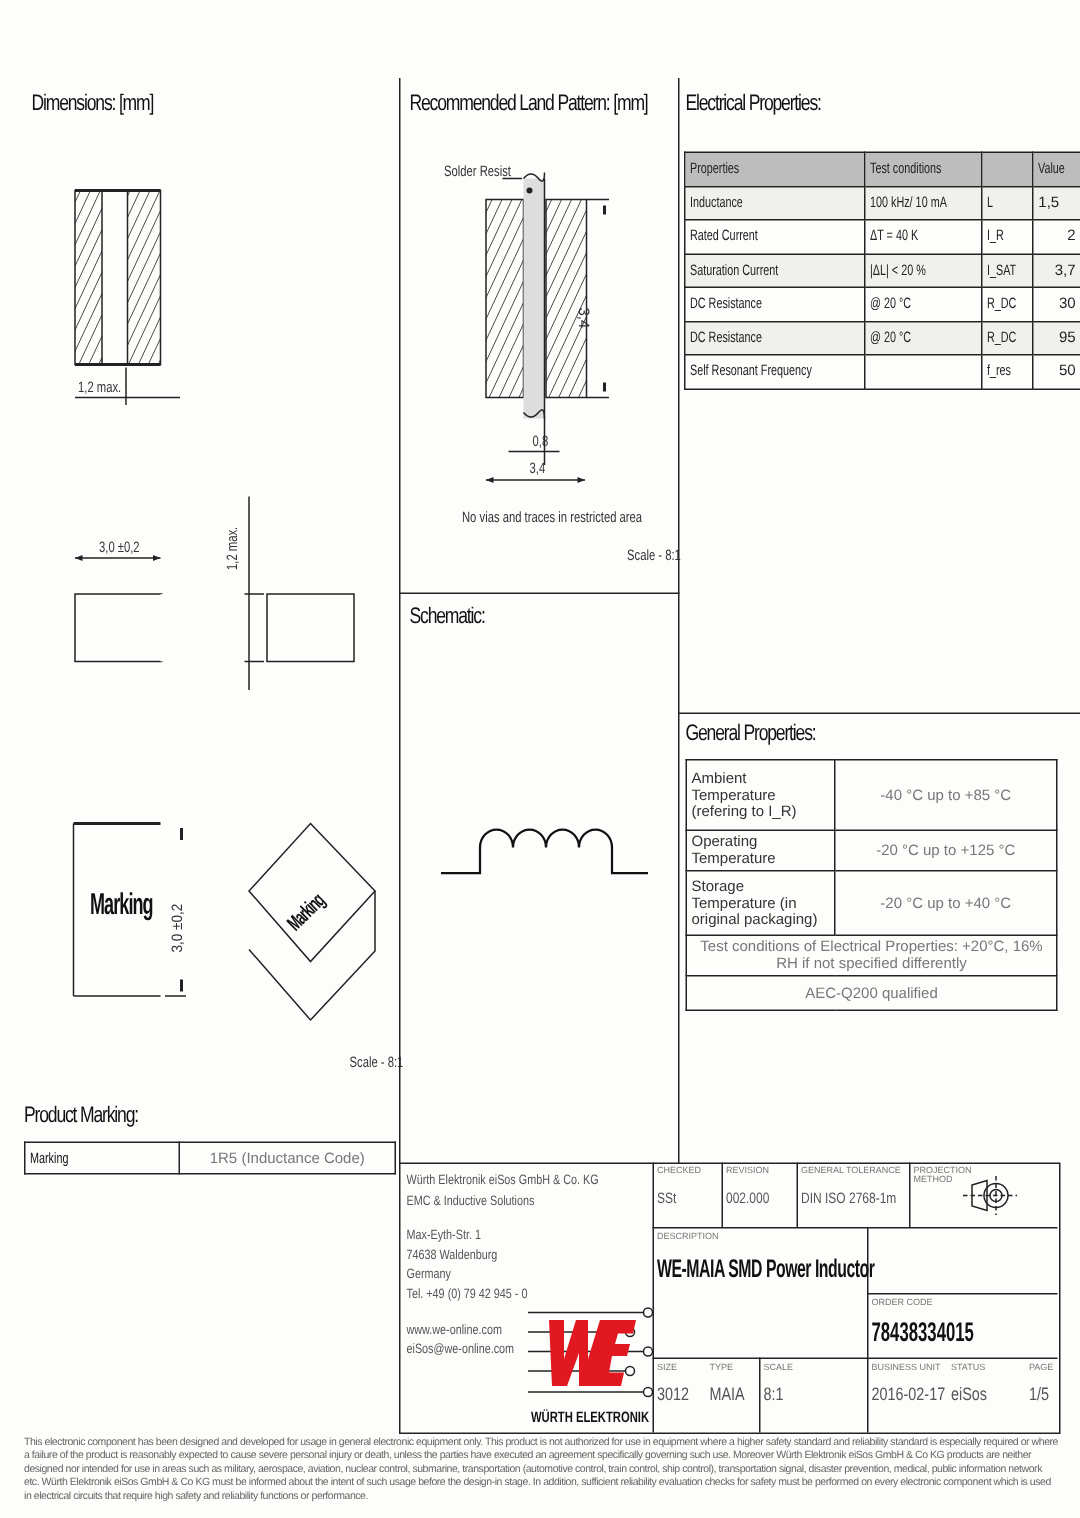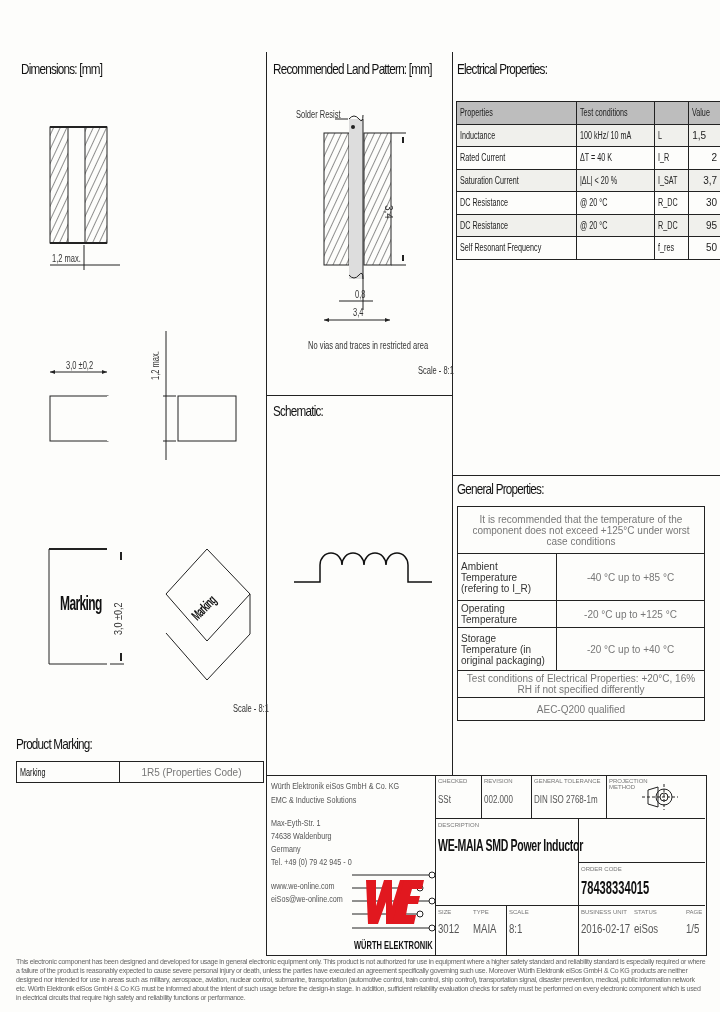--- a/index.html
+++ b/index.html
@@ -161,23 +161,20 @@
     <td class="cond"><span class="tcx"></span></td>
     <td><span class="tcx">f_res</span></td>
     <td class="cond" style="text-align:right;">50</td>
 
   </tr>
 </tbody>
   </table>
 
 <table class="gp">
   <tbody>
-      <tr>
-        <td colspan="2" class="c" style="height:42px;">It is recommended that the temperature of the component does not exceed +125°C under worst case conditions</td>
-      </tr>
   <tr>
         <td style="width:92px;height:42px;">Ambient Temperature (refering to I_R)</td>
         <td class="c">-40 °C up to +85 °C</td>
       </tr>
   <tr>
         <td style="height:20px;">Operating Temperature</td>
         <td class="c">-20 °C up to +125 °C</td>
       </tr>
   <tr>
         <td style="height:38px;">Storage Temperature (in original packaging)</td>
@@ -189,21 +186,21 @@
   <tr>
         <td colspan="2" class="c" style="height:18px;">AEC-Q200 qualified</td>
       </tr>
 </tbody>
   </table>
 
 <table class="pm">
   <tbody>
       <tr>
     <td style="width:96px;"><span class="tcx">Marking</span></td>
-    <td style="text-align:center;color:#777;">1R5 (Properties Code)</td>
+    <td style="text-align:center;color:#777;">1R5 (Inductance Code)</td>
   </tr>
 </tbody>
   </table>
 
 <div class="tb" style="left:266px;top:775px;width:439px;height:179px;"></div>
 <div class="vline" style="left:435px;top:775px;height:180px;"></div>
 <div class="hline" style="left:435px;top:818px;width:270px;"></div>
 <div class="hline" style="left:578px;top:862px;width:127px;"></div>
 <div class="hline" style="left:435px;top:905px;width:270px;"></div>
 <div class="vline" style="left:481px;top:775px;height:43px;"></div>

